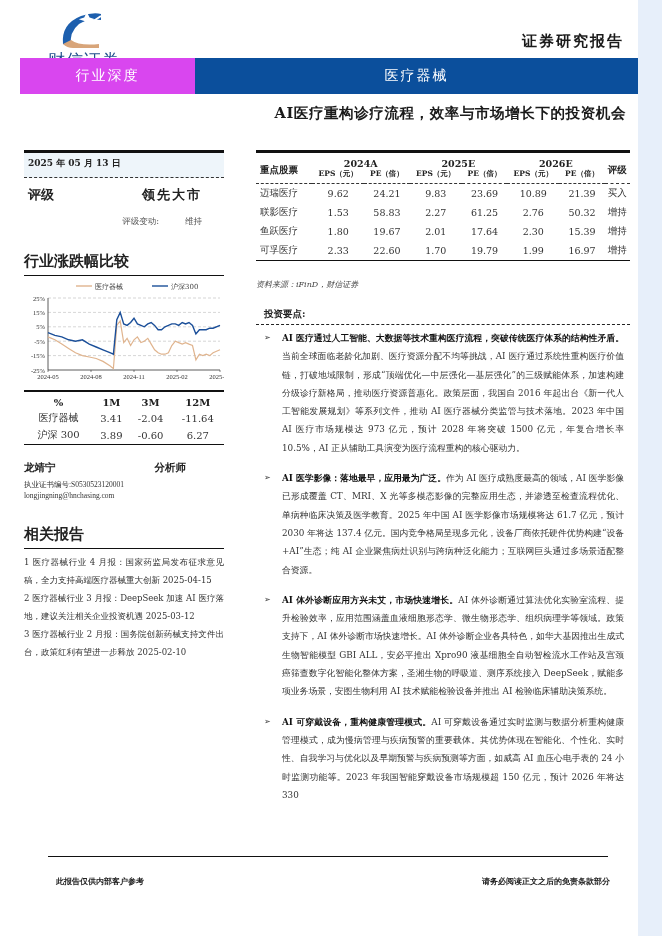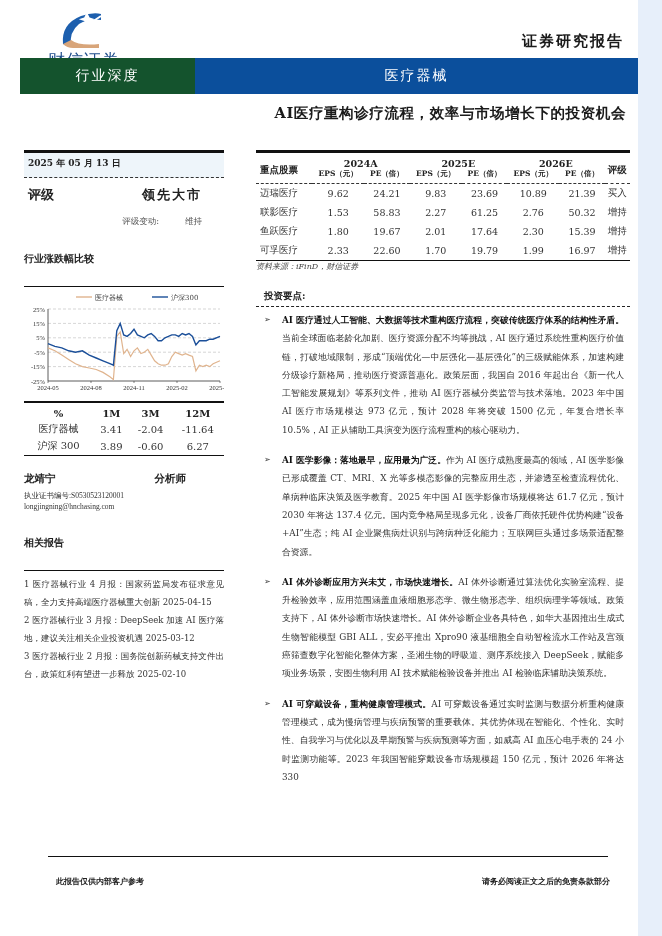--- a/index.html
+++ b/index.html
@@ -9,32 +9,32 @@
 
     
     .logo { position: absolute; left: 40px; top: 10px; display: flex; align-items: center; flex-direction: column; }
     .logo-mark { width: 44px; height: 40px; position: relative; }
     .logo-text { margin-left: 8px; }
     .logo-cn { font-family: "DejaVu Sans", sans-serif; font-size: 17px; color: #1f4e8c; letter-spacing: 1px; line-height: 20px; }
     .logo-en { font-family: "Liberation Sans", sans-serif; font-size: 6.5px; color: #1f4e8c; letter-spacing: 0.2px; }
     .report-type { position: absolute; right: 38px; top: 32px; font-size: 15px; font-weight: bold; color: #1a1a1a; letter-spacing: 2px; }
 
     .band { position: absolute; top: 58px; left: 20px; width: 618px; height: 36px; display: flex; }
-    .band-left { width: 175px; background: #14532d; color: #fff; font-size: 14px; display: flex; align-items: center; justify-content: center; letter-spacing: 2px; }
+    .band-left { width: 175px; background: #d946ef; color: #fff; font-size: 14px; display: flex; align-items: center; justify-content: center; letter-spacing: 2px; }
     .band-right { flex: 1; background: #0b4f9c; color: #fff; font-size: 14px; display: flex; align-items: center; justify-content: center; letter-spacing: 2px; }
     .main-title { position: absolute; top: 104px; right: 36px; font-size: 14.5px; font-weight: bold; color: #1a1a1a; letter-spacing: 0.6px; }
 
     
     .left { position: absolute; left: 24px; top: 150px; width: 200px; }
     .date-bar { border-top: 3px solid #111; background: #eef5fa; height: 28px; border-bottom: 1px dashed #333; font-size: 9px; font-weight: bold; padding: 4px 4px; }
     .rating-row { display: flex; justify-content: space-between; padding: 8px 4px 0 4px; font-weight: bold; font-size: 13px; }
     .rating-row .val { margin-right: 18px; letter-spacing: 2px; }
     .rating-change { display: flex; justify-content: flex-end; gap: 26px; font-size: 8.5px; color: #555; padding: 12px 22px 0 0; }
 
-    .sec-title { font-size: 10px; font-weight: bold; padding-bottom: 20px; border-bottom: 1px solid #111; }
+    .sec-title { font-size: 15px; font-weight: bold; padding-bottom: 4px; border-bottom: 1px solid #111; }
     .chart-title { margin-top: 24px; }
     .chart-wrap { width: 200px; height: 110px; position: relative; }
 
     .perf-table { width: 200px; border-collapse: collapse; margin-top: 4px; font-size: 10px; border-top: 2px solid #111; border-bottom: 1px solid #111; }
     .perf-table th { font-weight: bold; padding: 5px 0 2px 0; text-align: center; }
     .perf-table td { text-align: center; padding: 1px 0 2px 0; color: #333; }
 
     .analyst { margin-top: 16px; display: flex; justify-content: space-between; font-size: 10.5px; font-weight: bold; padding-right: 38px; gap: 41px; }
     .analyst-meta { font-size: 7.5px; color: #333; margin-top: 4px; line-height: 11px; font-family: "Liberation Serif", serif; }
 
@@ -44,21 +44,21 @@
 
     
     .right { position: absolute; left: 256px; top: 150px; width: 374px; }
     .stock-table { width: 100%; border-collapse: collapse; font-size: 9px; border-top: 3px solid #111; }
     .stock-table thead tr.h1 th { padding-top: 5px; font-weight: bold; font-size: 9.5px; }
     .stock-table thead tr.h2 th { font-weight: bold; font-size: 7.5px; padding-bottom: 4px; }
     .stock-table thead { border-bottom: 1px dashed #333; }
     .stock-table td { text-align: center; padding: 3px 0 3px 0; color: #333; font-size: 9.5px; }
     .stock-table td:first-child { text-align: left; padding-left: 4px; }
     .stock-table tbody { border-bottom: 1px solid #111; }
-    .source { font-size: 8px; font-style: italic; color: #444; margin-top: 0; }
+    .source { font-size: 8px; font-style: italic; color: #444; margin-top: 18px; }
 
     .kp-title { margin-top: 18px; font-size: 9.5px; font-weight: bold; padding-left: 8px; padding-bottom: 3px; border-bottom: 1.5px dashed #222; }
     .kp { position: relative; padding-left: 26px; padding-right: 6px; font-size: 8.8px; line-height: 18.3px; color: #333; text-align: justify; margin-top: 4px; }
     .kp .arrow { position: absolute; left: 8px; top: 0; font-size: 8px; color: #333; }
     .kp b { color: #111; }
     .kp + .kp { margin-top: 12px; }
 
     
     .foot-line { position: absolute; left: 48px; top: 856px; width: 560px; border-top: 1.5px solid #111; }
     .foot-left { position: absolute; left: 48px; top: 876px; font-size: 8px; font-weight: bold; padding-left: 8px; }

